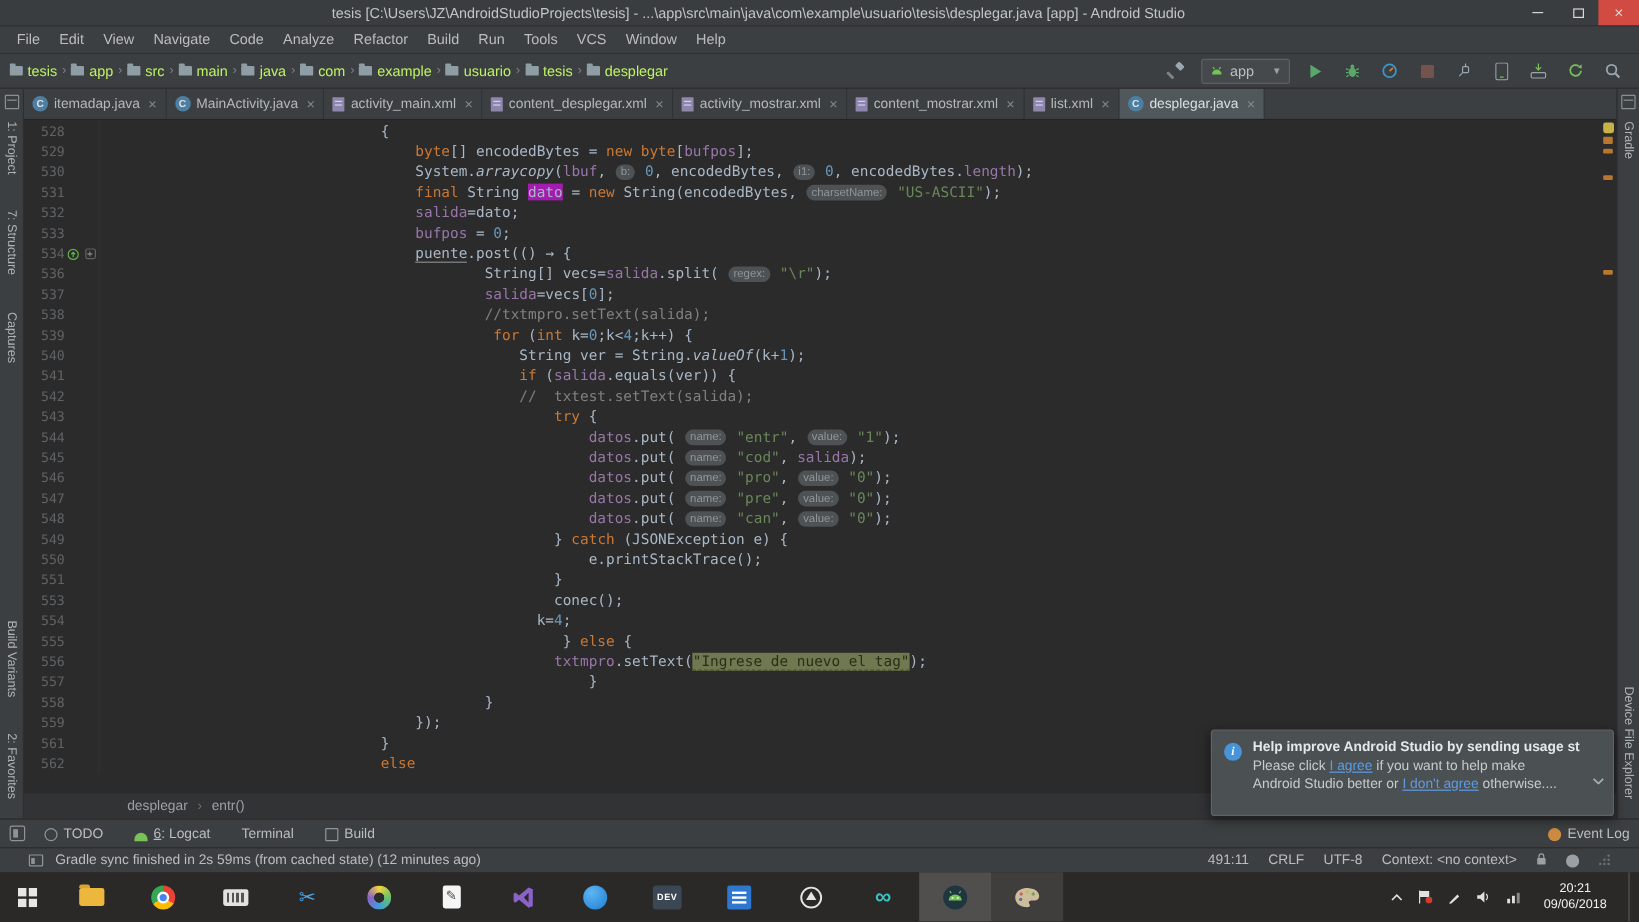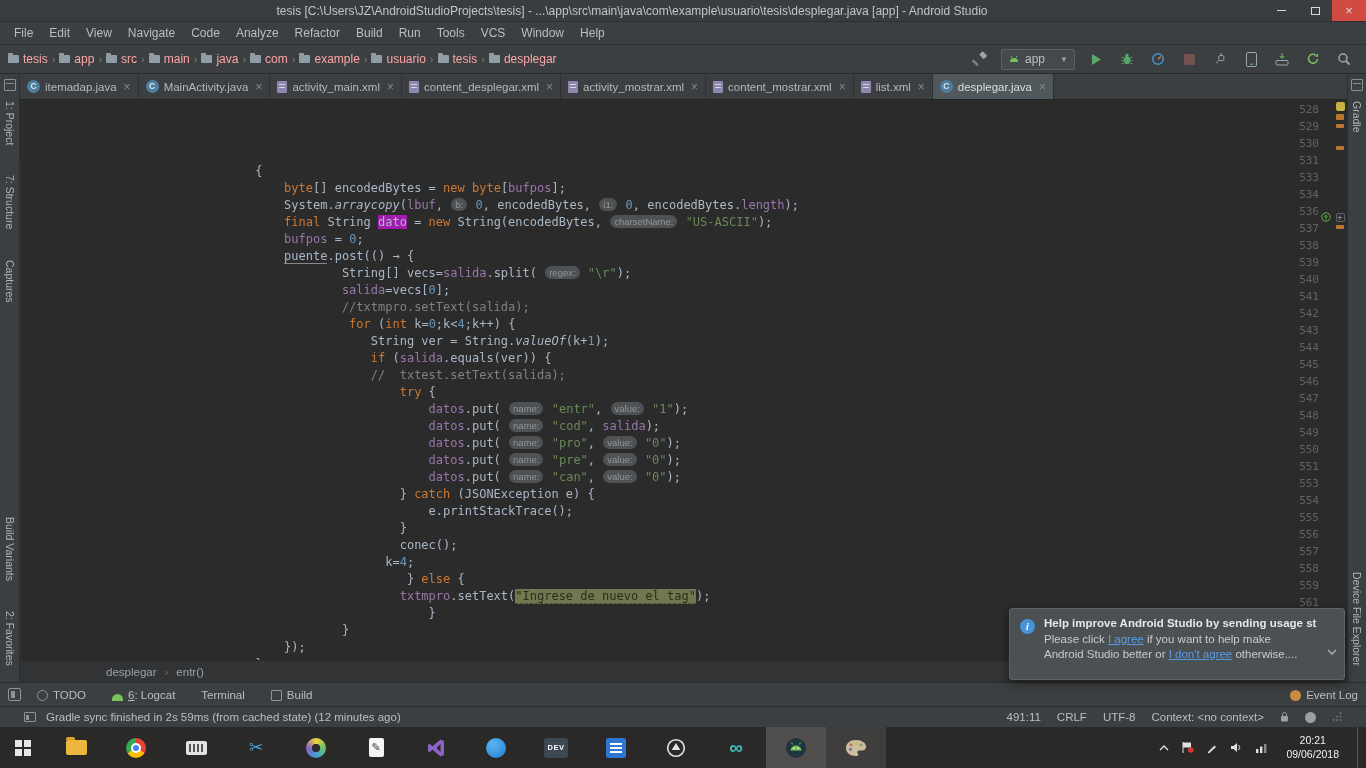--- a/index.html
+++ b/index.html
@@ -16,21 +16,21 @@
 .win-btn .maxbox { width:9px; height:8px; border:1px solid #d8d8d8; }
 .win-btn.close { background:#d14b42; font-size:13px; }
 
 
 .menubar { height:23px; flex:0 0 23px; background:#3c3f41; display:flex; align-items:center; padding-left:6px; border-bottom:1px solid #303030; }
 .menu-item { padding:0 8px; font-size:12px; color:#bbbdbf; }
 
 
 .toolbar { height:29px; flex:0 0 29px; background:#3c3f41; border-bottom:1px solid #2a2a2a; display:flex; align-items:center; padding:0 8px; }
 .crumbs { display:flex; align-items:center; gap:3px; flex:1; overflow:hidden; }
-.crumb { display:flex; align-items:center; font-size:12px; color:#fca5a5; white-space:nowrap; }
+.crumb { display:flex; align-items:center; font-size:12px; color:#bef264; white-space:nowrap; }
 .crumb-ico { width:11px; height:8px; background:#8f9da5; border-radius:1px; position:relative; margin-right:4px; }
 .crumb-ico::before { content:""; position:absolute; top:-2px; left:0; width:5px; height:2px; background:#8f9da5; border-radius:1px 1px 0 0; }
 .crumb-sep { color:#7d8184; font-size:11px; padding:0 1px; }
 .tool-icons { display:flex; align-items:center; gap:11px; padding-right:4px; }
 .ticon { display:flex; align-items:center; justify-content:center; width:20px; height:20px; }
 .combo { display:flex; align-items:center; gap:5px; height:21px; border:1px solid #5e6163; background:#45494b; border-radius:2px; padding:0 6px; color:#bdbfc1; font-size:12px; min-width:74px; }
 .combo .caret { font-size:8px; color:#9ea2a4; margin-left:auto; }
 
 
 .mid { flex:1; display:flex; min-height:0; }
@@ -50,21 +50,21 @@
 .tab.active { background:#50585c; color:#dcdfe1; }
 .fico { display:inline-block; }
 .fico.java { width:13px; height:13px; border-radius:50%; background:#4e7ea0; color:#d9e6ee; font-size:8.5px; line-height:13px; text-align:center; font-weight:bold; }
 .fico.xml { width:10px; height:12px; background:#8f86ad; border-radius:1px; position:relative; }
 .fico.xml::after { content:""; position:absolute; left:2px; right:2px; top:3px; height:1px; background:#d6d2e4; box-shadow:0 3px 0 #d6d2e4; }
 .tab-close { color:#85898c; font-size:12px; margin-left:2px; }
 
 
 .editor { position:relative; flex:1; overflow:hidden; background:#2b2b2b; }
 #code { position:absolute; inset:0; padding-top:1px; font-family:"DejaVu Sans Mono", monospace; font-size:12px; }
-.cl { display:flex; height:17px; line-height:17px;flex-direction:column; }
+.cl { display:flex; height:17px; line-height:17px; }
 .gut { flex:0 0 62px; display:flex; color:#606366; font-size:11px; }
 .lnum { flex:1; text-align:right; }
 .gic { flex:0 0 14px; display:flex; align-items:center; justify-content:center; }
 .gslot { flex:0 0 14px; display:flex; align-items:center; justify-content:center; }
 .gfold { width:9px; height:9px; border:1px solid #5f6466; border-radius:2px; color:#9aa0a3; font-size:8px; line-height:7px; text-align:center; background:#2b2b2b; }
 .ct { white-space:pre; color:#a9b7c6; border-left:1px solid #323232; padding-left:3px; }
 .tk-p { color:#a9b7c6; } .tk-k { color:#cc7832; } .tk-s { color:#6a8759; }
 .tk-c { color:#808080; } .tk-n { color:#6897bb; } .tk-f { color:#9876aa; }
 .tk-i { color:#a9b7c6; font-style:italic; }
 .tk-u { color:#a9b7c6; border-bottom:1px solid #87898b; }
@@ -391,20 +391,28 @@
             <div class="cl">
               <span class="gut">
                 <span class="lnum">531</span>
                 <span class="gic"></span>
                 <span class="gslot"></span>
               </span>
               <span class="ct">                                    <span class="tk-k">final</span><span class="tk-p"> String </span><span class="tk-hi">dato</span><span class="tk-p"> = </span><span class="tk-k">new</span><span class="tk-p"> String(encodedBytes, </span><span class="tk-h">charsetName:</span><span class="tk-p"> </span><span class="tk-s">"US-ASCII"</span><span class="tk-p">);</span></span>
             </div>
             <div class="cl">
               <span class="gut">
+                <span class="lnum">532</span>
+                <span class="gic"></span>
+                <span class="gslot"></span>
+              </span>
+              <span class="ct">                                    <span class="tk-f">salida</span><span class="tk-p">=dato;</span></span>
+            </div>
+            <div class="cl">
+              <span class="gut">
                 <span class="lnum">533</span>
                 <span class="gic"></span>
                 <span class="gslot"></span>
               </span>
               <span class="ct">                                    <span class="tk-f">bufpos</span><span class="tk-p"> = </span><span class="tk-n">0</span><span class="tk-p">;</span></span>
             </div>
             <div class="cl">
               <span class="gut">
                 <span class="lnum">534</span>
                 <span class="gic">

